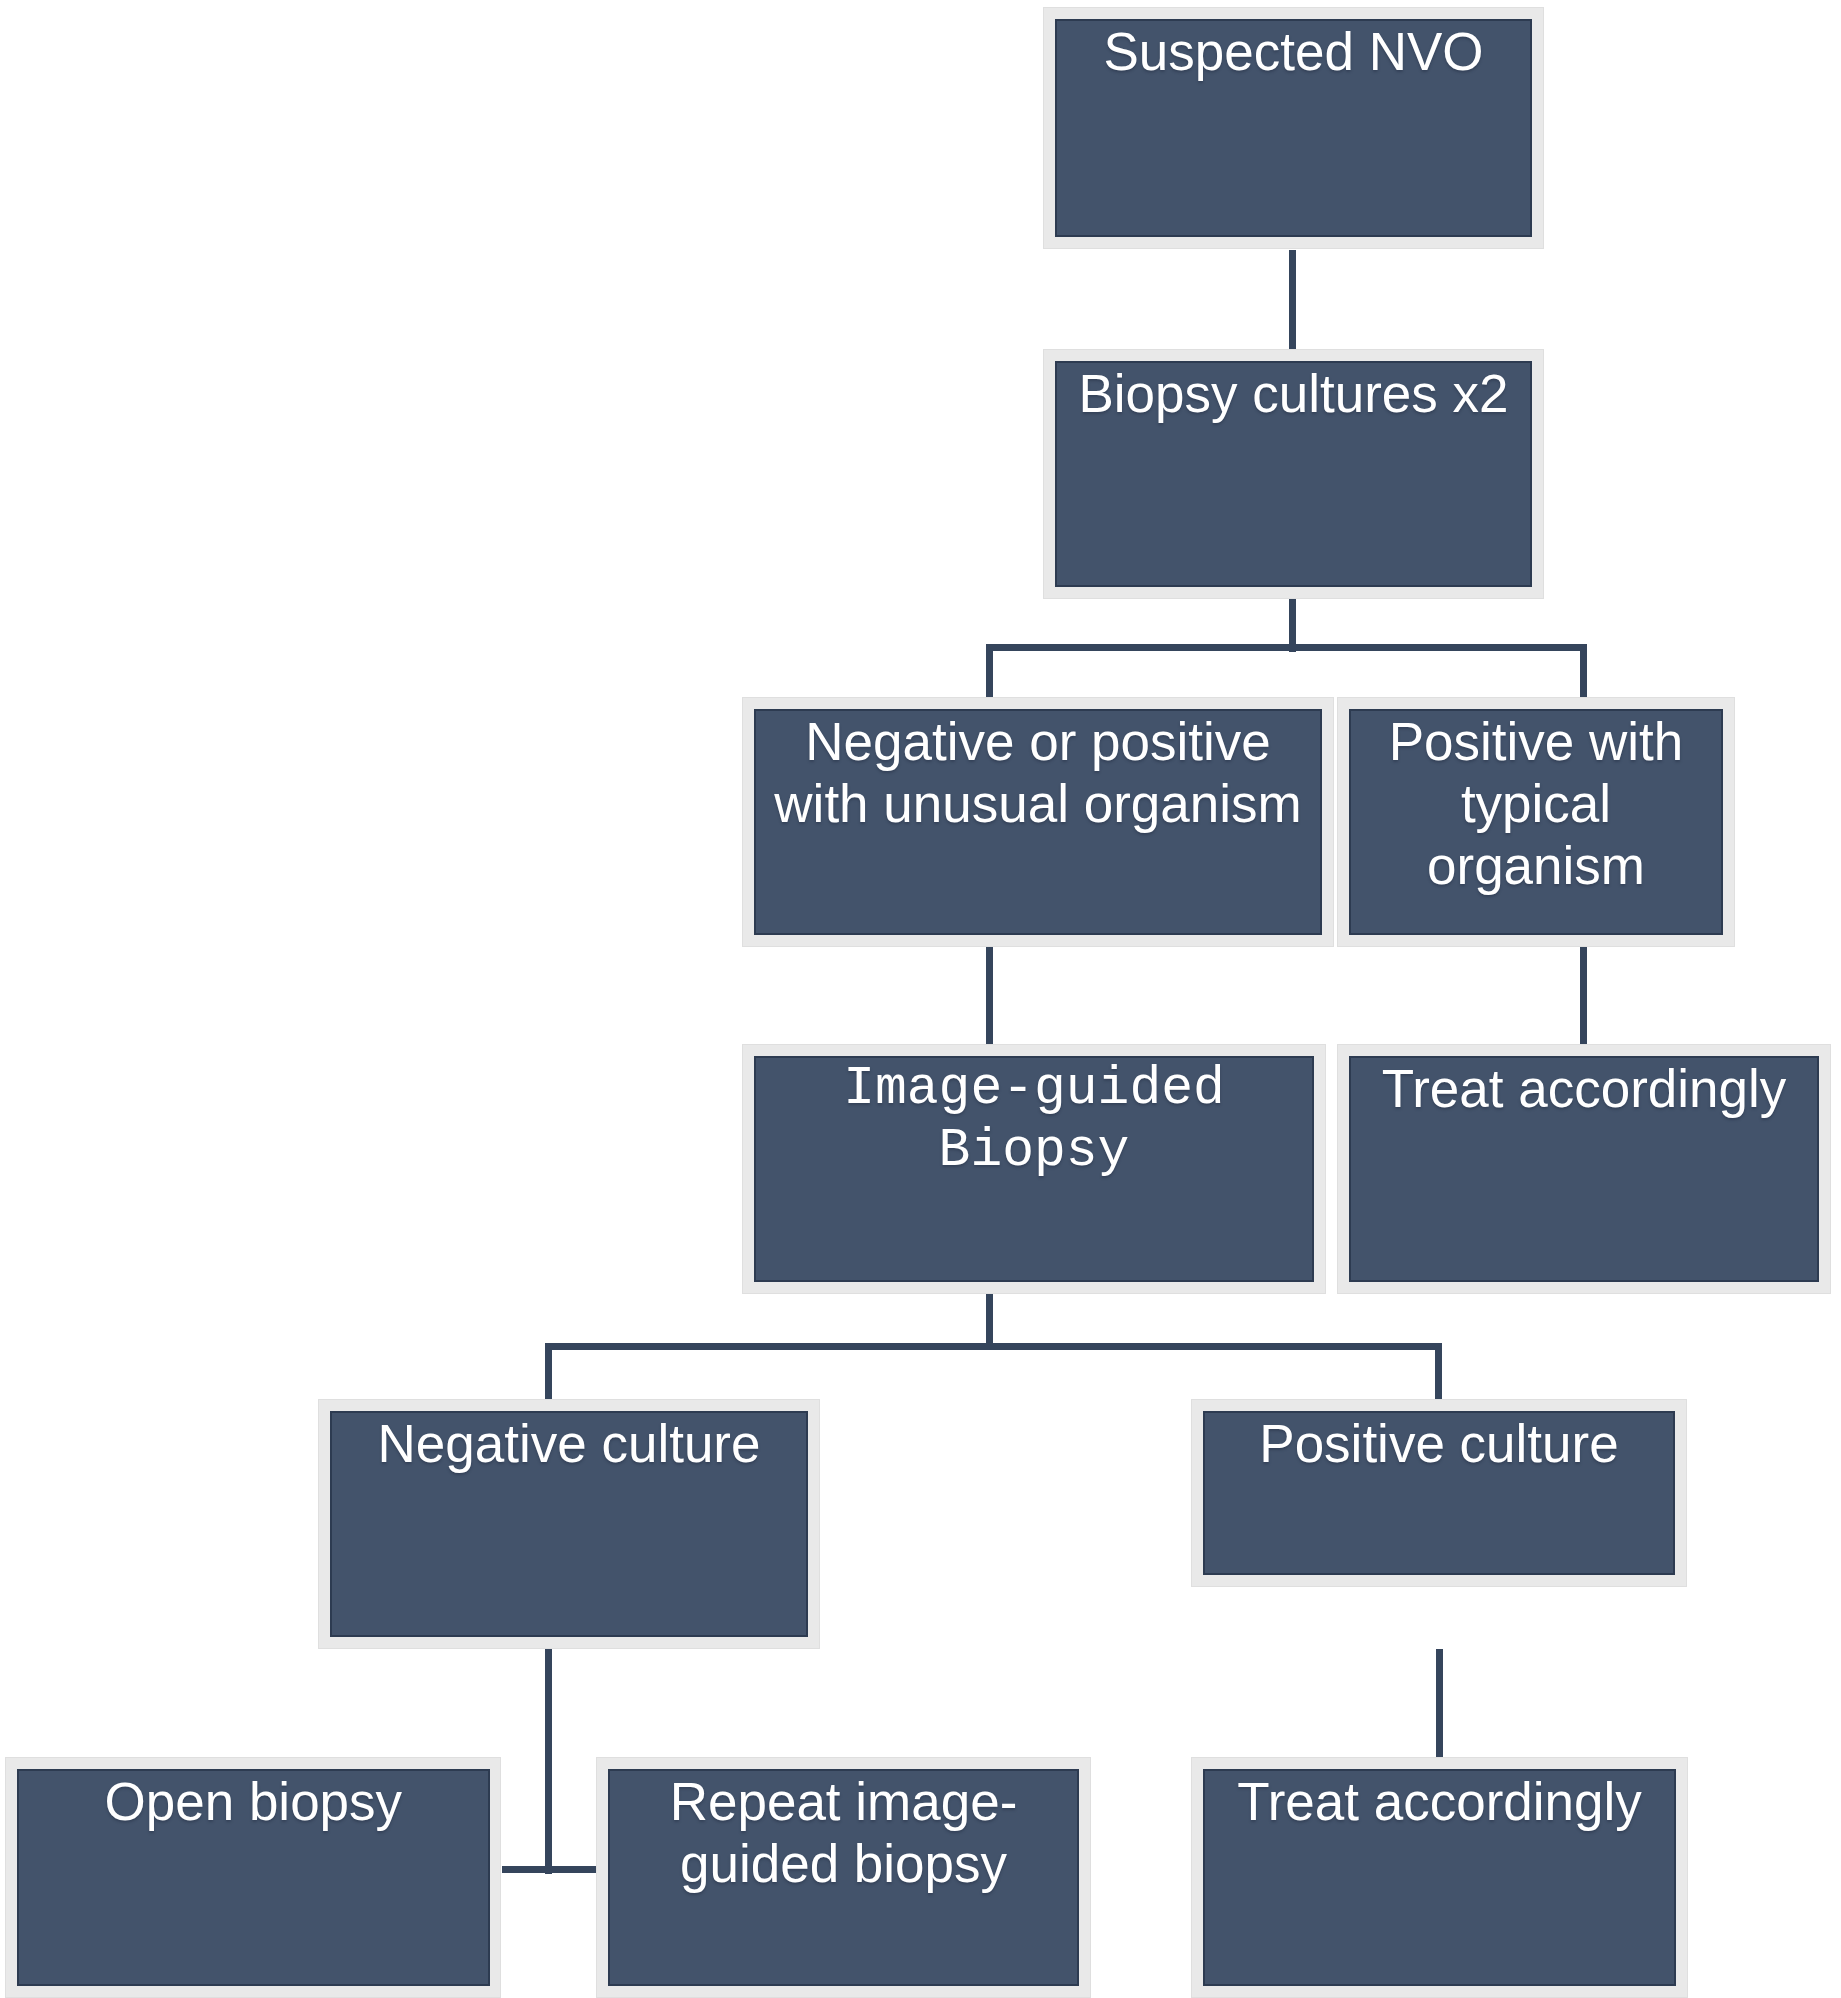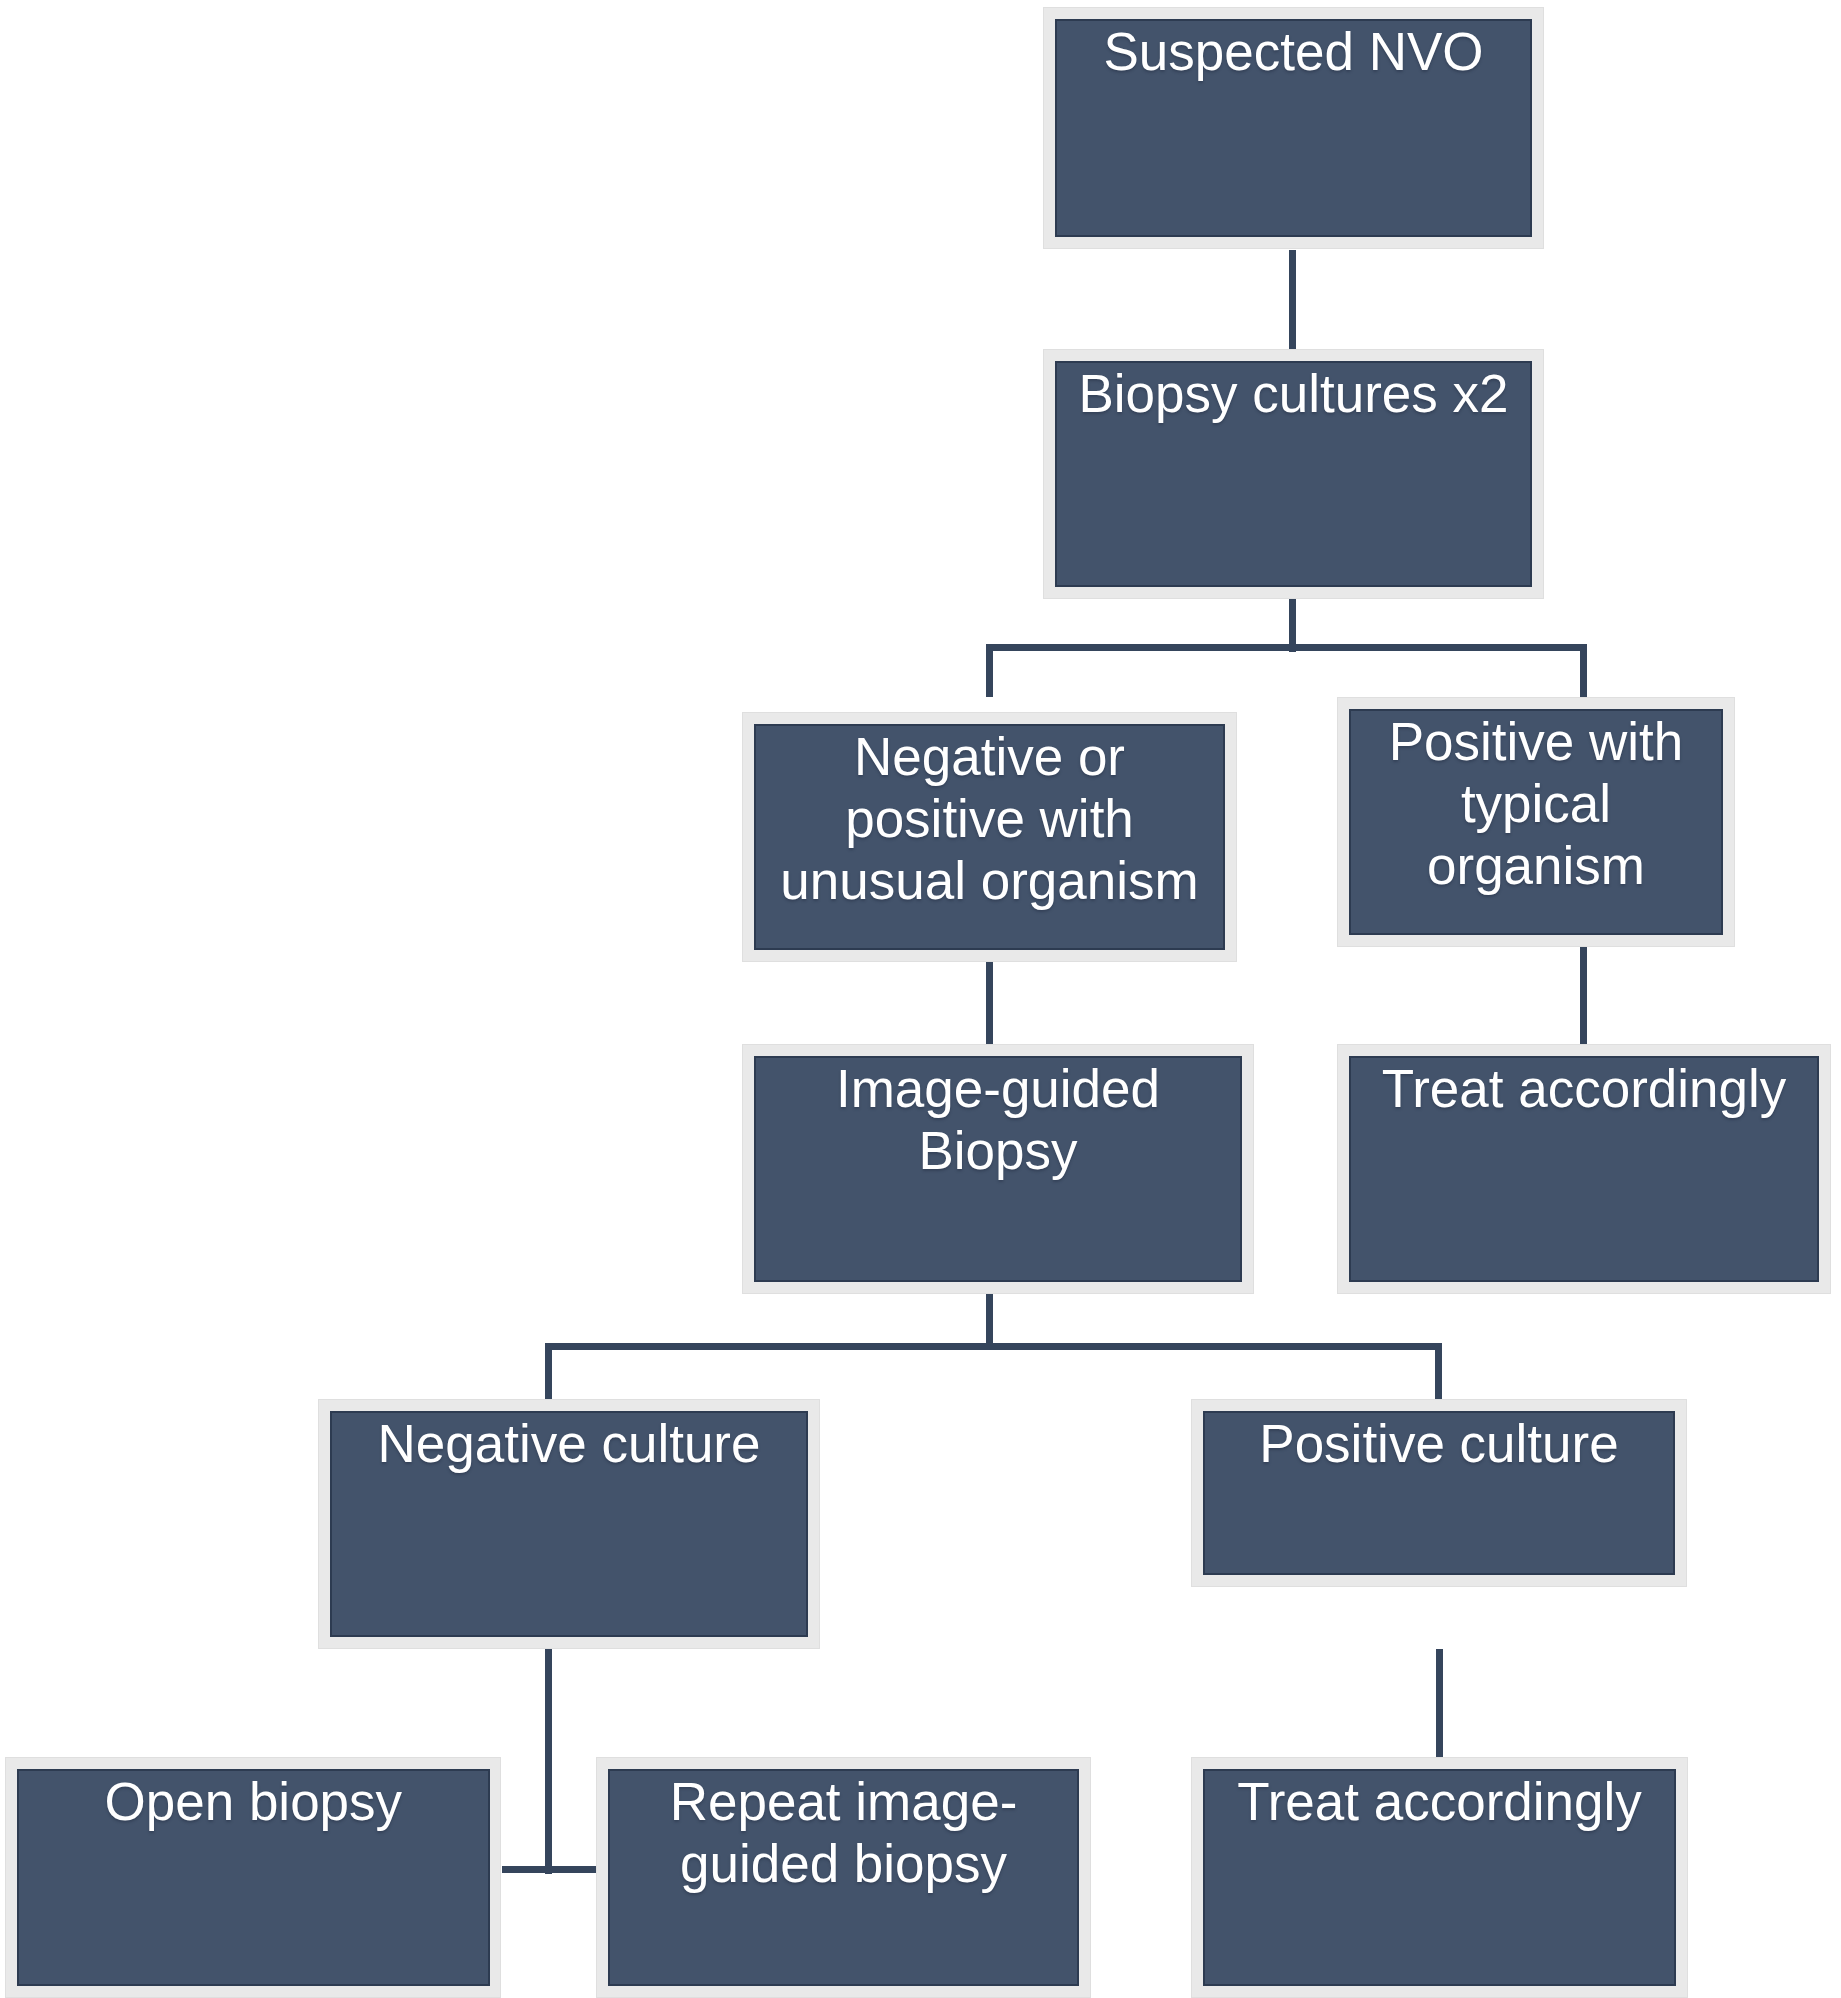--- a/index.html
+++ b/index.html
@@ -62,31 +62,31 @@
     <div class="node" style="left: 1043px; top: 7.1px; width: 501px; height: 242px;">
       <div class="node-inner">
         <span class="node-label">Suspected NVO</span>
       </div>
     </div>
     <div class="node" style="left: 1043px; top: 349px; width: 501px; height: 250px;">
       <div class="node-inner">
         <span class="node-label">Biopsy cultures x2</span>
       </div>
     </div>
-    <div class="node" style="left: 742px; top: 712px; width: 495px; height: 250px;">
+    <div class="node" style="left: 742px; top: 697px; width: 592px; height: 250px;">
       <div class="node-inner">
         <span class="node-label">Negative or positive with unusual organism</span>
       </div>
     </div>
     <div class="node" style="left: 1337px; top: 697px; width: 398px; height: 250px;">
       <div class="node-inner">
         <span class="node-label">Positive with typical organism</span>
       </div>
     </div>
-    <div class="node" style="left: 742px; top: 1044px; width: 512px; height: 250px;">
+    <div class="node" style="left: 742px; top: 1044px; width: 584px; height: 250px; font-family: Liberation Mono, monospace;">
       <div class="node-inner">
         <span class="node-label">Image-guided Biopsy</span>
       </div>
     </div>
     <div class="node" style="left: 1337px; top: 1044px; width: 494px; height: 250px;">
       <div class="node-inner">
         <span class="node-label">Treat accordingly</span>
       </div>
     </div>
     <div class="node" style="left: 298px; top: 1399px; width: 502px; height: 250px; margin-left: 20px;">

